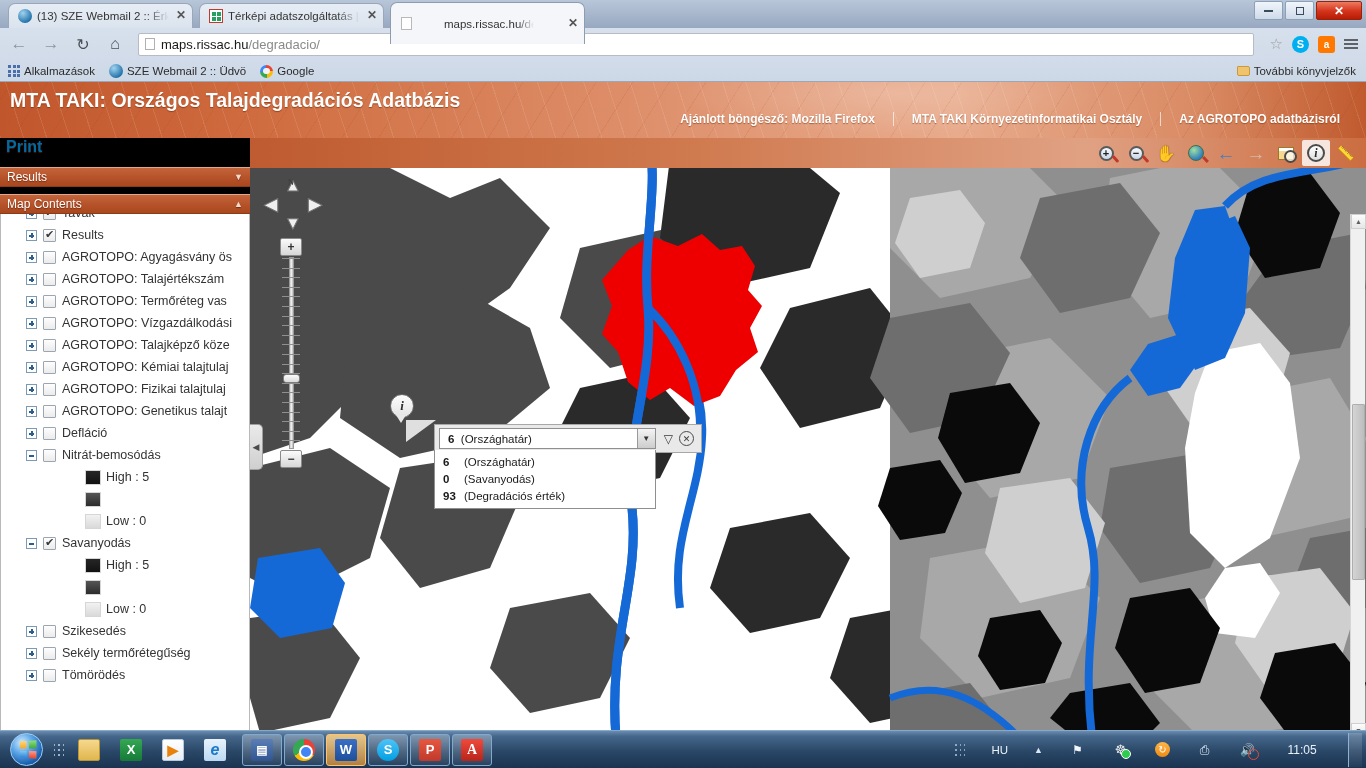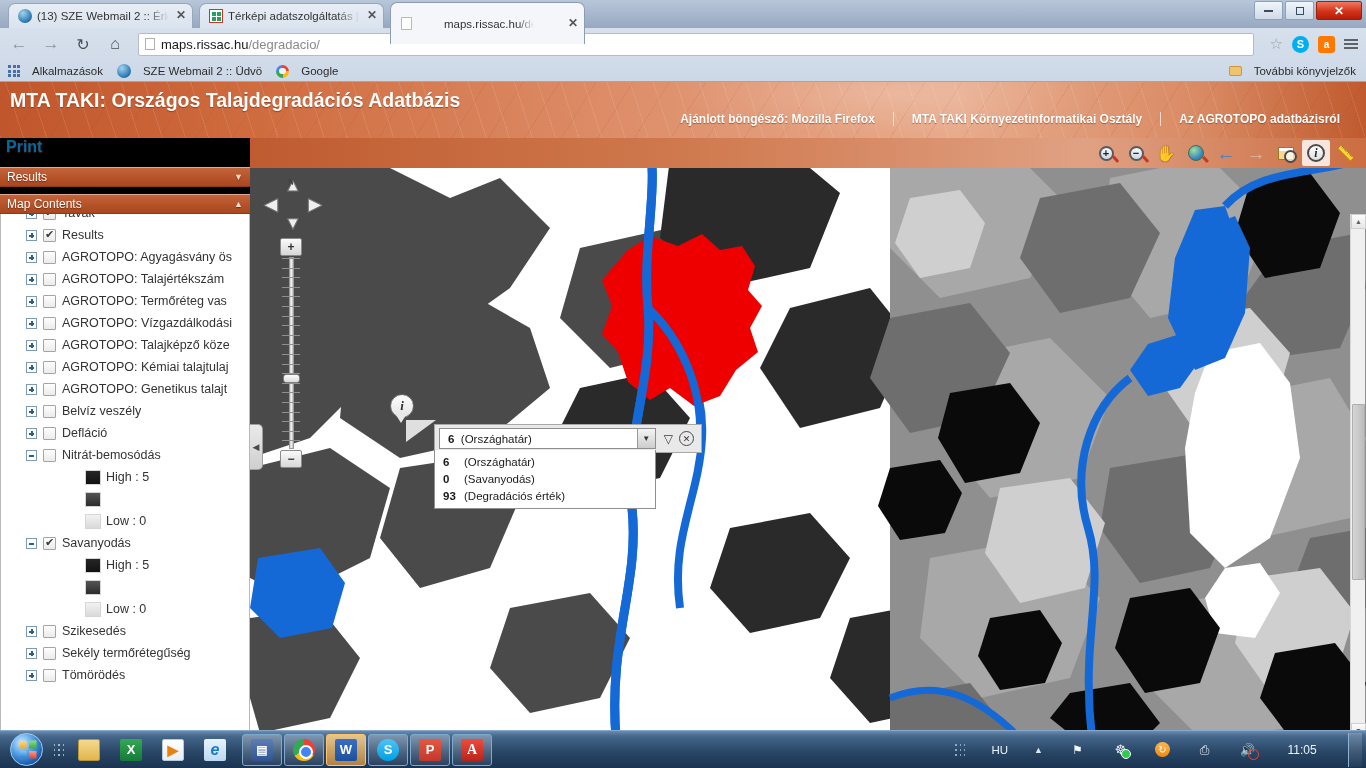--- a/index.html
+++ b/index.html
@@ -110,21 +110,21 @@
     color:#fff; font-size:10px; font-weight:bold;
   }
   .menu-lines { display:flex; flex-direction:column; gap:2px; }
   .menu-lines span { width: 14px; height: 2px; background: #5f6368; display:block; }
 
   .bookmarks {
     position: absolute; left: 0; top: 60px; width: 1366px; height: 22px;
     display: flex; align-items: center; padding: 0 8px; gap: 14px;
     font-size: 11.5px; color: #2b2b2b;
   }
-  .bm { display: flex; align-items: center; gap: 12px; white-space: nowrap; }
+  .bm { display: flex; align-items: center; gap: 4px; white-space: nowrap; }
   .apps-grid { display: grid; grid-template-columns: repeat(3, 3px);
                grid-auto-rows: 3px; gap: 1.5px; }
   .apps-grid i { background: #4a6ea9; display:block; width:3px; height:3px; }
   .folder-ic { width: 13px; height: 10px; background: #f0c36d; border: 1px solid #c79a3d;
                border-radius: 1px 2px 2px 2px; }
   .g-icon { width: 13px; height: 13px; border-radius: 50%;
             background: conic-gradient(#ea4335 0 25%, #fbbc05 0 50%, #34a853 0 75%, #4285f4 0);
             position: relative; }
   .g-icon::after { content:""; position:absolute; left:3.2px; top:3.2px; width:6.6px; height:6.6px;
                    background:#f1f3f7; border-radius:50%; }
@@ -787,26 +787,26 @@
           <span class="lbl">AGROTOPO: Talajképző köze</span>
         </div>
         <div class="layer-row">
           <span class="expander"></span>
           <span class="cbx"></span>
           <span class="lbl">AGROTOPO: Kémiai talajtulaj</span>
         </div>
         <div class="layer-row">
           <span class="expander"></span>
           <span class="cbx"></span>
+          <span class="lbl">AGROTOPO: Fizikai talajtulaj</span>
+        </div>
+        <div class="layer-row">
+          <span class="expander"></span>
+          <span class="cbx"></span>
           <span class="lbl">AGROTOPO: Genetikus talajt</span>
-        </div>
-        <div class="layer-row">
-          <span class="expander"></span>
-          <span class="cbx"></span>
-          <span class="lbl">Belvíz veszély</span>
         </div>
         <div class="layer-row">
           <span class="expander"></span>
           <span class="cbx"></span>
           <span class="lbl">Defláció</span>
         </div>
         <div class="layer-row">
           <span class="expander minus"></span>
           <span class="cbx"></span>
           <span class="lbl">Nitrát-bemosódás</span>

